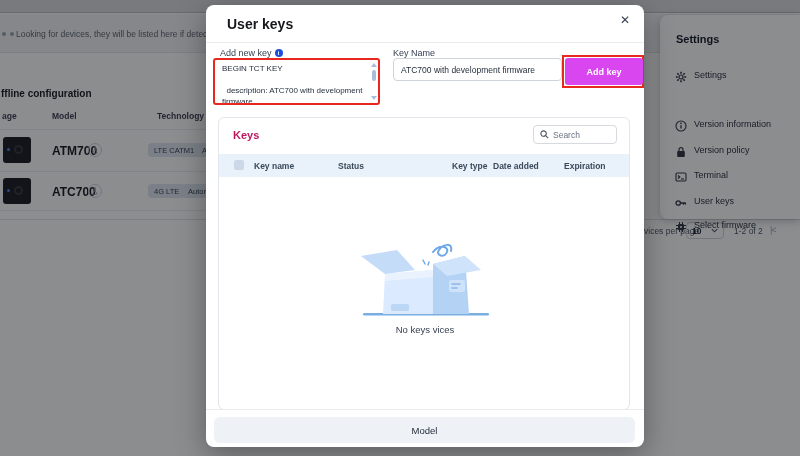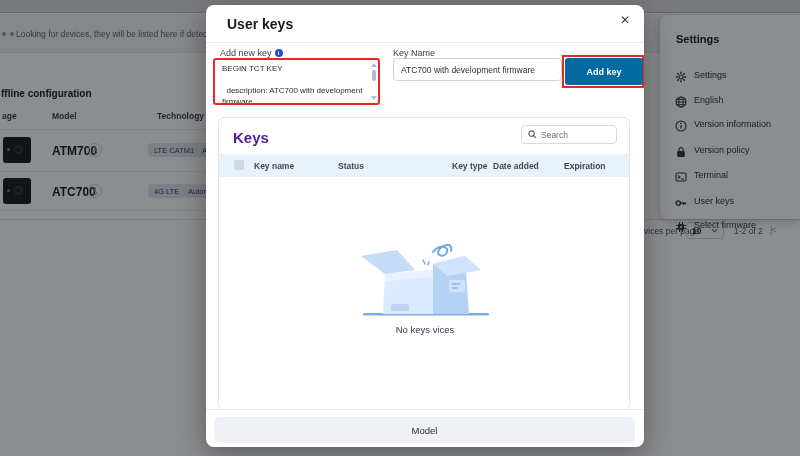--- a/index.html
+++ b/index.html
@@ -47,25 +47,25 @@
   .f-label { position:absolute; top:43px; font-size:9px; color:#374151; display:flex; align-items:center; gap:3px; }
   .info-icon { width:8px; height:8px; border-radius:50%; background:#1d4ed8; color:#fff; font-size:6px; font-weight:700; display:inline-flex; align-items:center; justify-content:center; font-style:normal; }
   .key-area-wrap { position:absolute; left:7px; top:53px; width:167px; height:47px; border:2px solid #e8281e; border-radius:3px; background:#fff; display:flex; }
   .key-area-text { flex:1; padding:3px 4px 3px 7px; font-size:8px; line-height:11px; color:#1f2937; white-space:pre-wrap; overflow:hidden; }
   .key-scroll { width:9px; display:flex; flex-direction:column; align-items:center; padding:3px 0; }
   .tri-up { width:0; height:0; border-left:3px solid transparent; border-right:3px solid transparent; border-bottom:4px solid #a9bdd9; }
   .tri-down { width:0; height:0; border-left:3px solid transparent; border-right:3px solid transparent; border-top:4px solid #a9bdd9; margin-top:auto; }
   .scroll-thumb { width:4px; height:11px; background:#a9bdd9; border-radius:2px; margin-top:3px; }
   .key-name-input { position:absolute; left:187px; top:53px; width:169px; height:23px; border:1px solid #cfd4da; border-radius:4px; font-size:8.5px; color:#1f2937; padding:0 7px; font-family:"Liberation Sans", sans-serif; }
   .addkey-wrap { position:absolute; left:356px; top:50px; width:82px; height:33px; border:2px solid #e8281e; padding:1px; }
-  .addkey-btn { width:78px; height:27px; background:#0369a1; border:none; border-radius:3px; color:#fff; font-size:9px; font-weight:700; font-family:"Liberation Sans", sans-serif; cursor:pointer; }
+  .addkey-btn { width:78px; height:27px; background:#d946ef; border:none; border-radius:3px; color:#fff; font-size:9px; font-weight:700; font-family:"Liberation Sans", sans-serif; cursor:pointer; }
 
   .keys-panel { position:absolute; left:12px; top:112px; width:412px; height:293px; border:1px solid #e3e6ea; border-radius:6px; background:#fff; }
-  .kp-title { position:absolute; left:14px; top:11px; font-size:15px; font-weight:700; color:#4c1d95; }
-  .kp-search { position:absolute; right:12px; top:7px; width:96px; height:19px; border:1px solid #d6dade; border-radius:4px; display:flex; align-items:center; padding:0 6px; gap:4px; }
+  .kp-title { position:absolute; left:14px; top:11px; font-size:11px; font-weight:700; color:#be185d; }
+  .kp-search { position:absolute; right:12px; top:7px; width:84px; height:19px; border:1px solid #d6dade; border-radius:4px; display:flex; align-items:center; padding:0 6px; gap:4px; }
   .kp-search input { border:none; outline:none; width:55px; font-size:8.5px; color:#374151; font-family:"Liberation Sans", sans-serif; }
   .kp-search input::placeholder { color:#6b7280; }
   .kp-head { position:absolute; left:0; top:36px; width:410px; height:23px; background:#e9f1fb; }
   .kp-checkbox { position:absolute; left:15px; top:6px; width:10px; height:10px; background:#ccd8e8; border-radius:2px; }
   .kp-col { position:absolute; top:7px; font-size:8.5px; font-weight:700; color:#3b4a5a; }
   .empty-illustration { position:absolute; left:126px; top:112px; width:160px; height:90px; }
   .empty-text { position:absolute; left:0; top:206px; width:412px; text-align:center; font-size:9.5px; font-weight:500; color:#374151; }
 
   .m-footer { position:absolute; left:0; top:404px; width:438px; height:38px; border-top:1px solid #e9ebee; }
   .close-btn { position:absolute; left:8px; top:7px; width:421px; height:26px; background:#eef1f5; border:none; border-radius:6px; font-size:9.5px; font-weight:500; color:#1f2937; font-family:"Liberation Sans", sans-serif; cursor:pointer; }
@@ -145,30 +145,20 @@
           <svg width="12" height="12" viewBox="0 0 12 12">
               <circle cx="6" cy="6" r="2" fill="none" stroke="#2f3640" stroke-width="1.2"></circle>
               <g stroke="#2f3640" stroke-width="1.6">
                 <path d="M6 .8v2M6 9.2v2M.8 6h2M9.2 6h2M2.3 2.3l1.4 1.4M8.3 8.3l1.4 1.4M9.7 2.3L8.3 3.7M3.7 8.3L2.3 9.7"></path>
               </g>
             </svg>
         </span>
         <span class="lbl">Settings</span>
       </div>
 
-      <div class="sb-item" style="top:77px;">
-        <span class="icn">
-          <svg width="12" height="12" viewBox="0 0 12 12">
-              <circle cx="6" cy="6" r="5" fill="none" stroke="#2f3640" stroke-width="1.1"></circle>
-              <ellipse cx="6" cy="6" rx="2.2" ry="5" fill="none" stroke="#2f3640" stroke-width="1"></ellipse>
-              <path d="M1 6h10M1.7 3.4h8.6M1.7 8.6h8.6" stroke="#2f3640" stroke-width="1" fill="none"></path>
-            </svg>
-        </span>
-        <span class="lbl">English</span>
-      </div>
 
       <div class="sb-item" style="top:101px;">
         <span class="icn">
           <svg width="12" height="12" viewBox="0 0 12 12">
               <circle cx="6" cy="6" r="5" fill="none" stroke="#2f3640" stroke-width="1.1"></circle>
               <path d="M6 5.2v3.2" stroke="#2f3640" stroke-width="1.3"></path>
               <circle cx="6" cy="3.4" r=".8" fill="#2f3640"></circle>
             </svg>
         </span>
         <span class="lbl">Version information</span>

